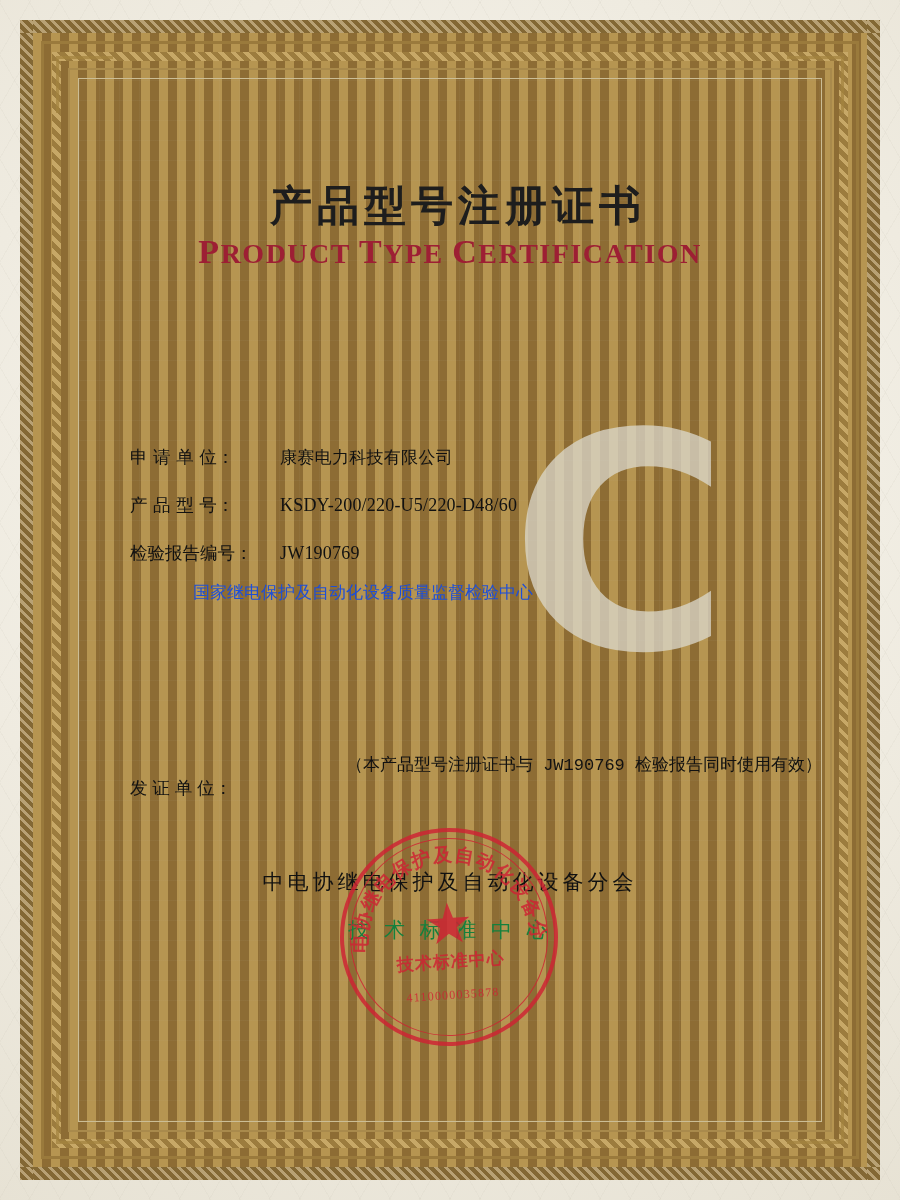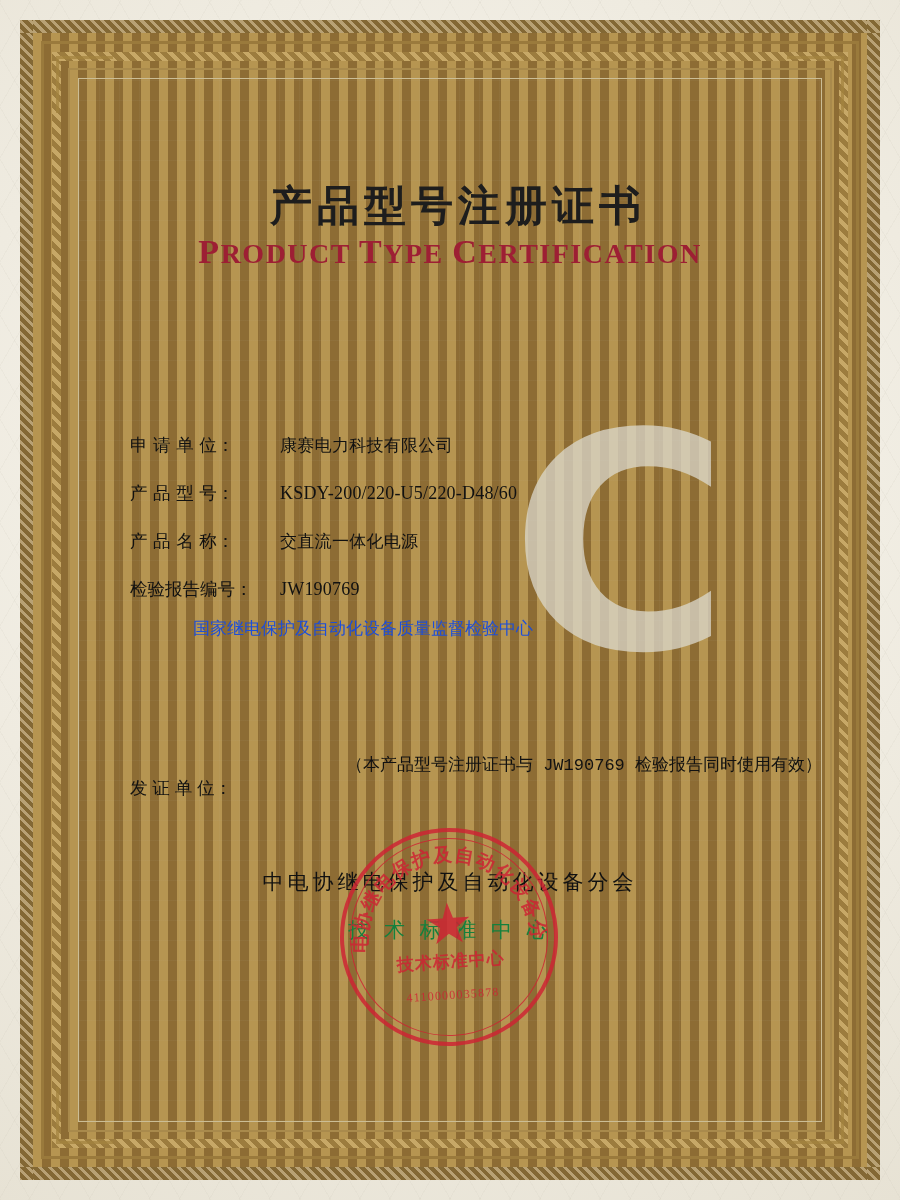--- a/index.html
+++ b/index.html
@@ -176,20 +176,21 @@
     top: 355px;
     left: 52px;
     width: 650px;
   }
   .field-row {
     display: flex;
     align-items: baseline;
     margin-bottom: 24px;
     font-size: 19px;
     color: #141414;
+    margin-top: 12px;
   }
   .field-label {
     width: 150px;
     flex: none;
     font-family: "DejaVu Sans", sans-serif;
     font-size: 17.5px;
     letter-spacing: 0px;
     color: #111;
     white-space: nowrap;
   }
@@ -364,24 +365,20 @@
       <div class="field-row">
         <div class="field-label">申 请 单 位：</div>
         <div class="field-value">康赛电力科技有限公司</div>
       </div>
 
       <div class="field-row">
         <div class="field-label">产 品 型 号：</div>
         <div class="field-value mono">KSDY-200/220-U5/220-D48/60</div>
       </div>
 
-      <div class="field-row">
-        <div class="field-label">产 品 名 称：</div>
-        <div class="field-value">交直流一体化电源</div>
-      </div>
 
       <div class="field-row">
         <div class="field-label">检验报告编号：</div>
         <div class="field-value mono">JW190769</div>
       </div>
 
       <div class="field-value-second">国家继电保护及自动化设备质量监督检验中心</div>
 
     </div>
 

